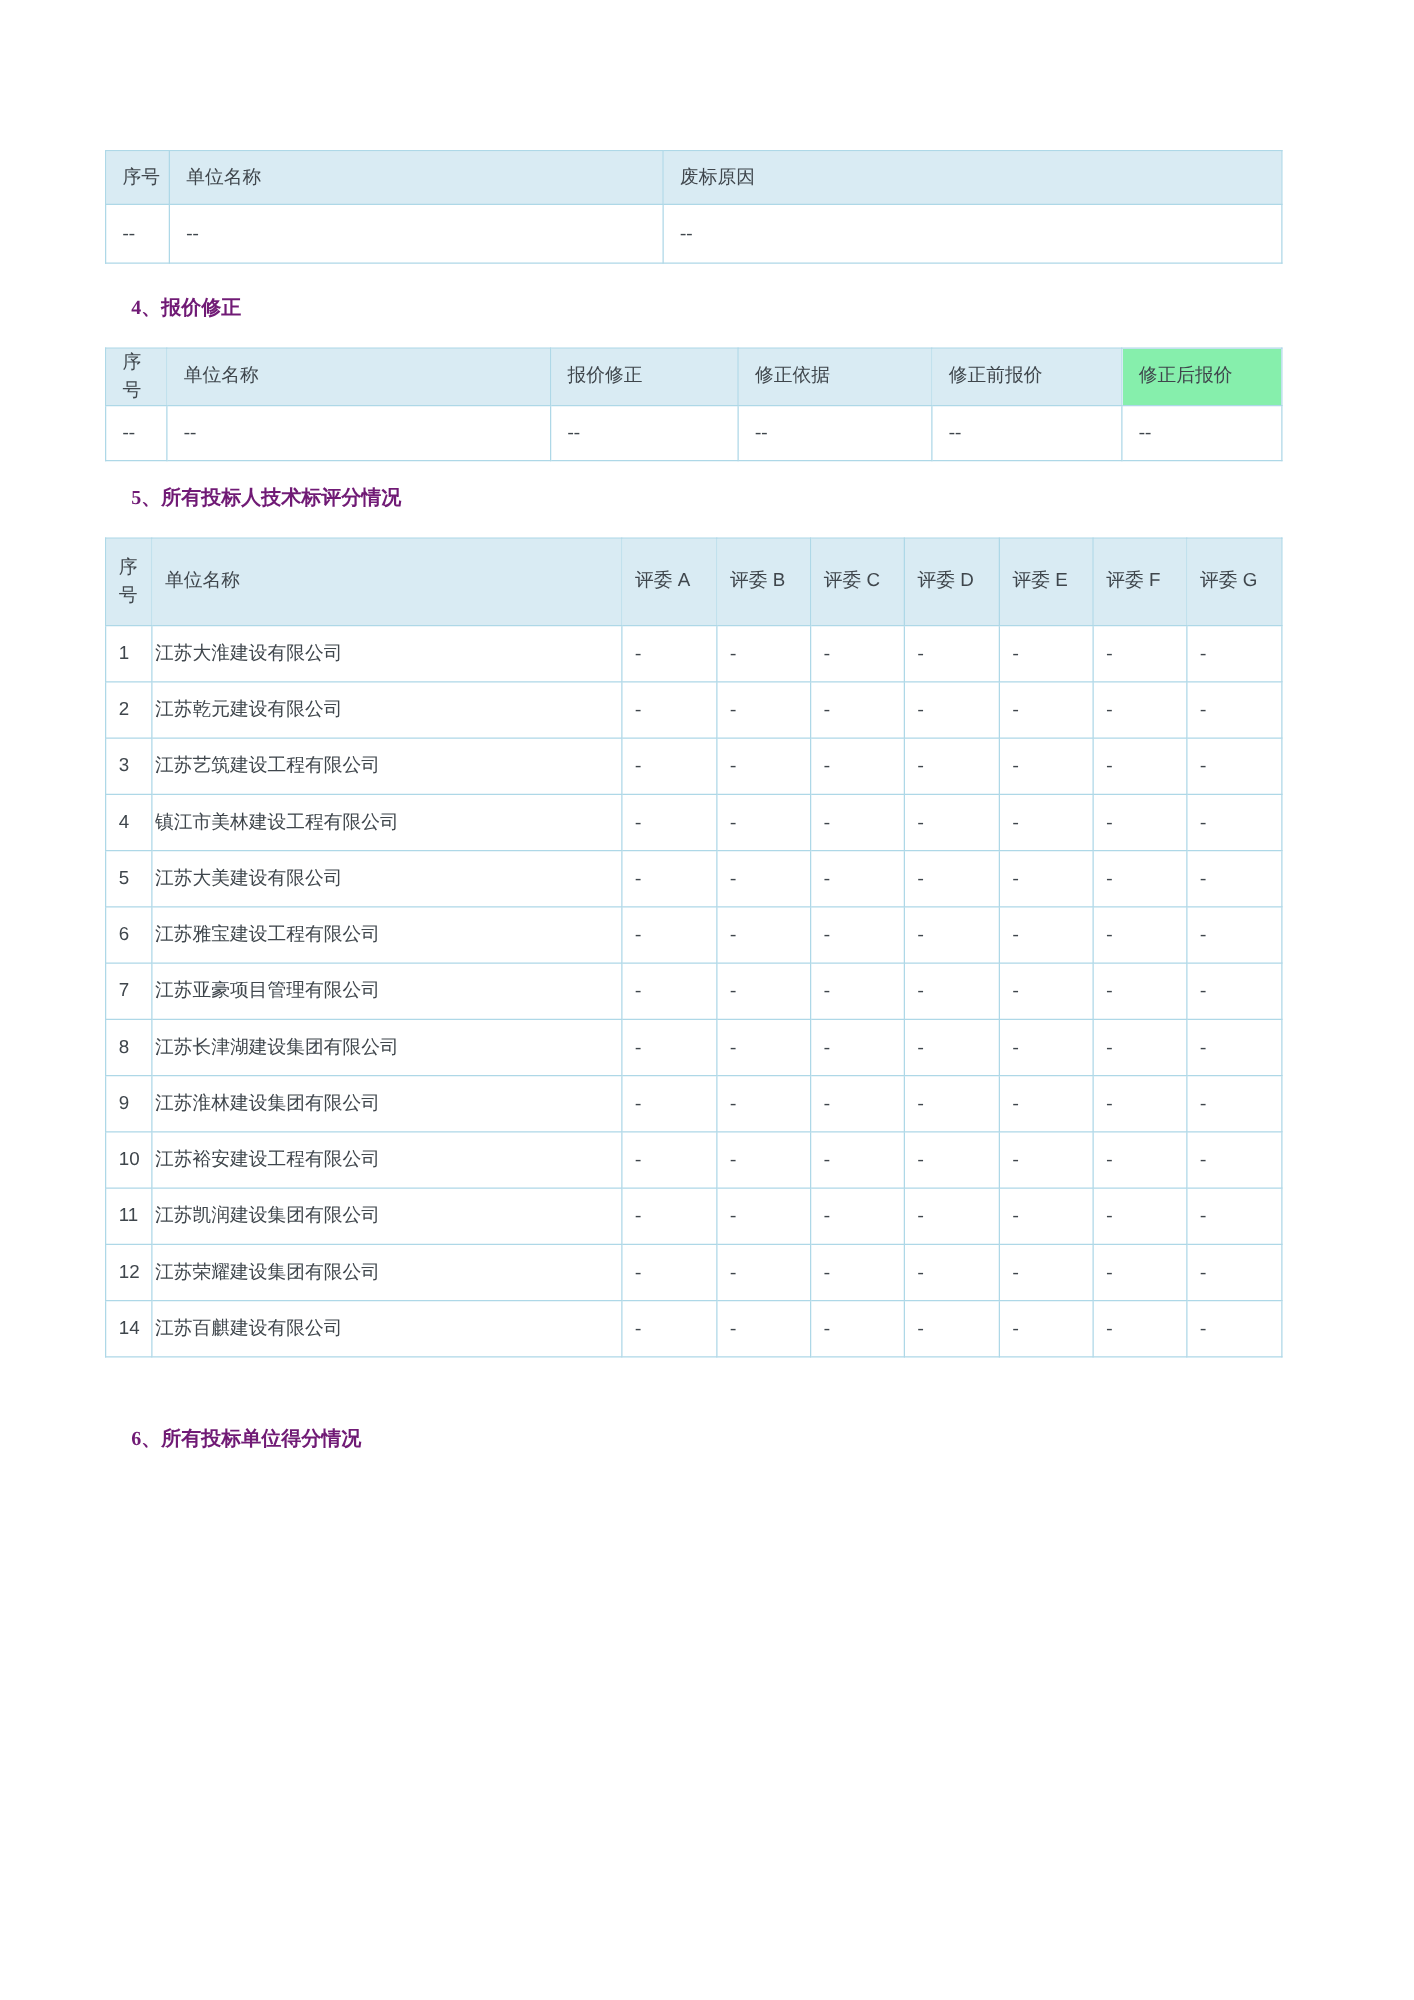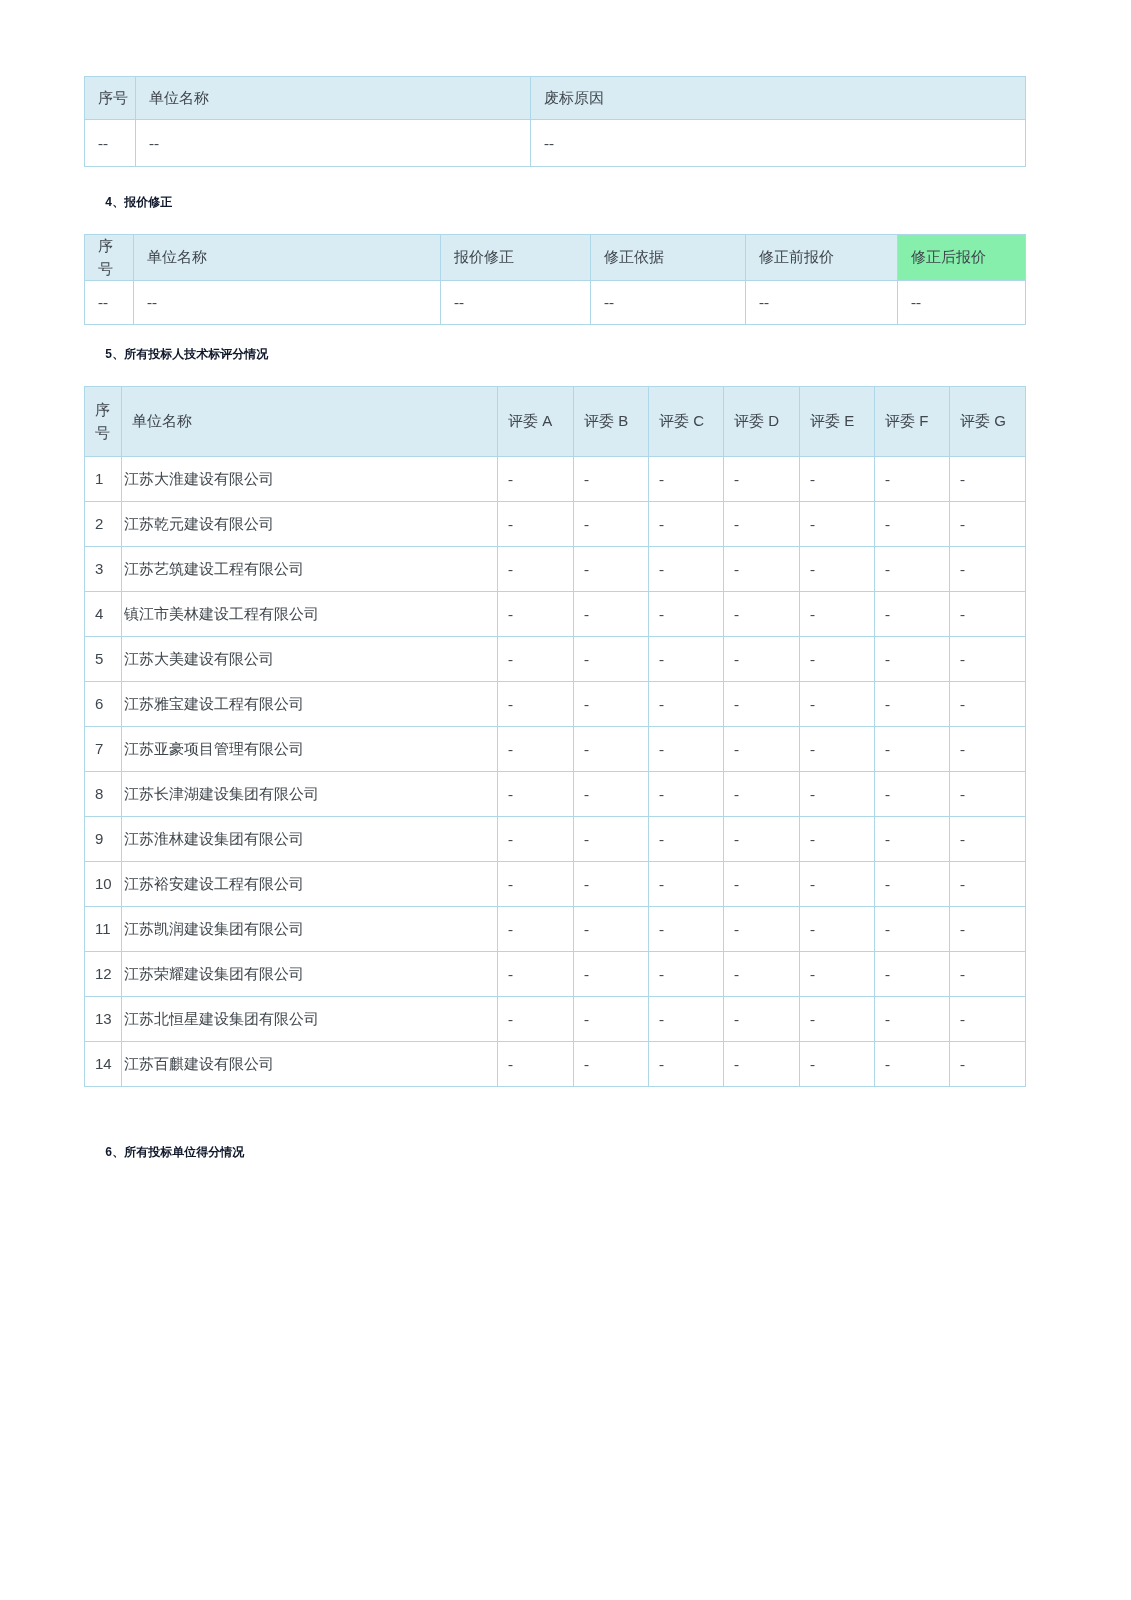--- a/index.html
+++ b/index.html
@@ -1,21 +1,21 @@
 <!DOCTYPE html>
 <html><head>
 <meta charset="utf-8">
 <style>
   html,body { margin:0; padding:0; }
   body {
     width:1131px; height:1600px; background:#ffffff;
     font-family:"Liberation Serif","DejaVu Serif",serif;
     color:#3f464c;
   }
-  .content { padding:76px 0 0 84px; width:941px; }
+  .content { padding:120px 0 0 84px; width:941px; }
 
   table { border-collapse:collapse; width:941px; table-layout:fixed; }
   th,td {
     border:1px solid #aed8e7;
     font-size:15px; font-weight:normal;
     vertical-align:middle; text-align:left;
     padding:0 6px 0 13px; color:#3f464c;
     overflow:hidden; line-height:1.5;
   }
   th { background:#d9ebf3; }
@@ -26,22 +26,22 @@
 
   #table2 th { height:43px; }
   #table2 td { height:43px; }
 
   #table3 th { height:69px; padding-left:10px; }
   #table3 td { height:44px; padding-left:10px; }
   #table3 td.name-cell { text-align:left; padding:0 2px; }
   .sans { font-family:"Liberation Sans","DejaVu Sans",sans-serif; }
 
   .sec-heading {
-    font-family:Liberation Mono, monospace;
-    font-weight:bold; font-size:12px; color:#0f172a;
+    font-family:Liberation Serif, serif;
+    font-weight:bold; font-size:16px; color:#701a75;
     padding-left:21px; line-height:20px;
   }
   .h4 { margin:26px 0 21px 0; }
   .h5 { margin:20px 0 21px 0; }
   .h6 { margin:56px 0 0 0; }
 </style>
 </head>
 <body>
 
 <div class="content">
@@ -255,31 +255,20 @@
           <td class="name-cell">江苏荣耀建设集团有限公司</td>
           <td>-</td>
           <td>-</td>
           <td>-</td>
           <td>-</td>
           <td>-</td>
           <td>-</td>
           <td>-</td>
         </tr>
         <tr>
-          <td class="sans">13</td>
-          <td class="name-cell">江苏北恒星建设集团有限公司</td>
-          <td>-</td>
-          <td>-</td>
-          <td>-</td>
-          <td>-</td>
-          <td>-</td>
-          <td>-</td>
-          <td>-</td>
-        </tr>
-        <tr>
           <td class="sans">14</td>
           <td class="name-cell">江苏百麒建设有限公司</td>
           <td>-</td>
           <td>-</td>
           <td>-</td>
           <td>-</td>
           <td>-</td>
           <td>-</td>
           <td>-</td>
         </tr>

